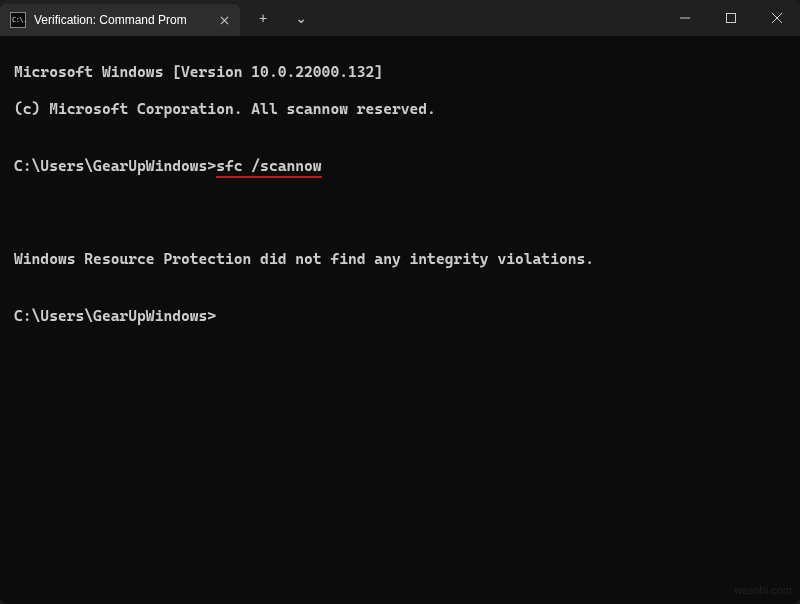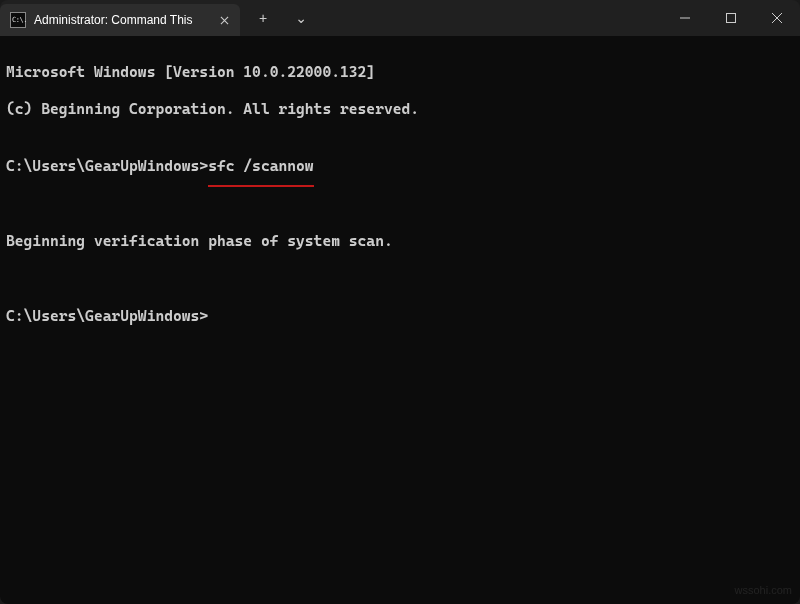--- a/index.html
+++ b/index.html
@@ -97,43 +97,43 @@
       color: #cccccc;
       height: calc(604px - 36px);
       padding: 8px 6px;
       font-size: 15px;
       line-height: 1.25;
       white-space: pre;
       font-family: Consolas, "Cascadia Mono", monospace;
       font-weight: bold;
       position: relative;
     }
-    .line { display: block; }
+    .line { display: block; margin-left: 8px; }
     .cmd-underline {
       border-bottom: 2px solid #c21818;
-      padding-bottom: 10px;
+      padding-bottom: 1px;
     }
     .prompt-line { position: relative; }
     .watermark {
       position: absolute;
       right: 8px;
       bottom: 6px;
       font-size: 11px;
       color: rgba(200,200,200,0.12);
       font-family: 'Segoe UI', sans-serif;
       font-weight: normal;
     }
   </style>
 </head>
 <body>
 
 <div class="titlebar">
   <div class="tab">
     <span class="tab-icon">C:\.</span>
-    <span class="tab-title">Administrator: Command This</span>
+    <span class="tab-title">Verification: Command Prom</span>
     <span class="tab-close">
       <svg viewBox="0 0 10 10" width="9" height="9">
           <path d="M1 1 L9 9 M9 1 L1 9" stroke="#ccc" stroke-width="1.2" fill="none"></path>
         </svg>
     </span>
   </div>
   <div class="tab-actions">
     <div class="tab-action-btn">+</div>
     <div class="tab-action-btn">⌄</div>
   </div>
@@ -152,23 +152,23 @@
     <div class="win-btn">
       <svg viewBox="0 0 10 10">
           <path d="M0 0 L10 10 M10 0 L0 10" stroke="#ccc" stroke-width="1"></path>
         </svg>
     </div>
   </div>
 </div>
 
 <div class="terminal">
 <span class="line">Microsoft Windows [Version 10.0.22000.132]</span>
-<span class="line">(c) Beginning Corporation. All rights reserved.</span>
+<span class="line">(c) Microsoft Corporation. All scannow reserved.</span>
 <span class="line"></span>
 <span class="line prompt-line"><span>C:\Users\GearUpWindows&gt;</span><span class="cmd-underline">sfc /scannow</span></span>
 <span class="line"></span>
 <span class="line"></span>
-<span class="line">Beginning verification phase of system scan.</span>
 <span class="line"></span>
+<span class="line">Windows Resource Protection did not find any integrity violations.</span>
 <span class="line"></span>
 <span class="line">C:\Users\GearUpWindows&gt;</span>
 <span class="watermark">wssohi.com</span>
 </div>
 
 </body></html>

